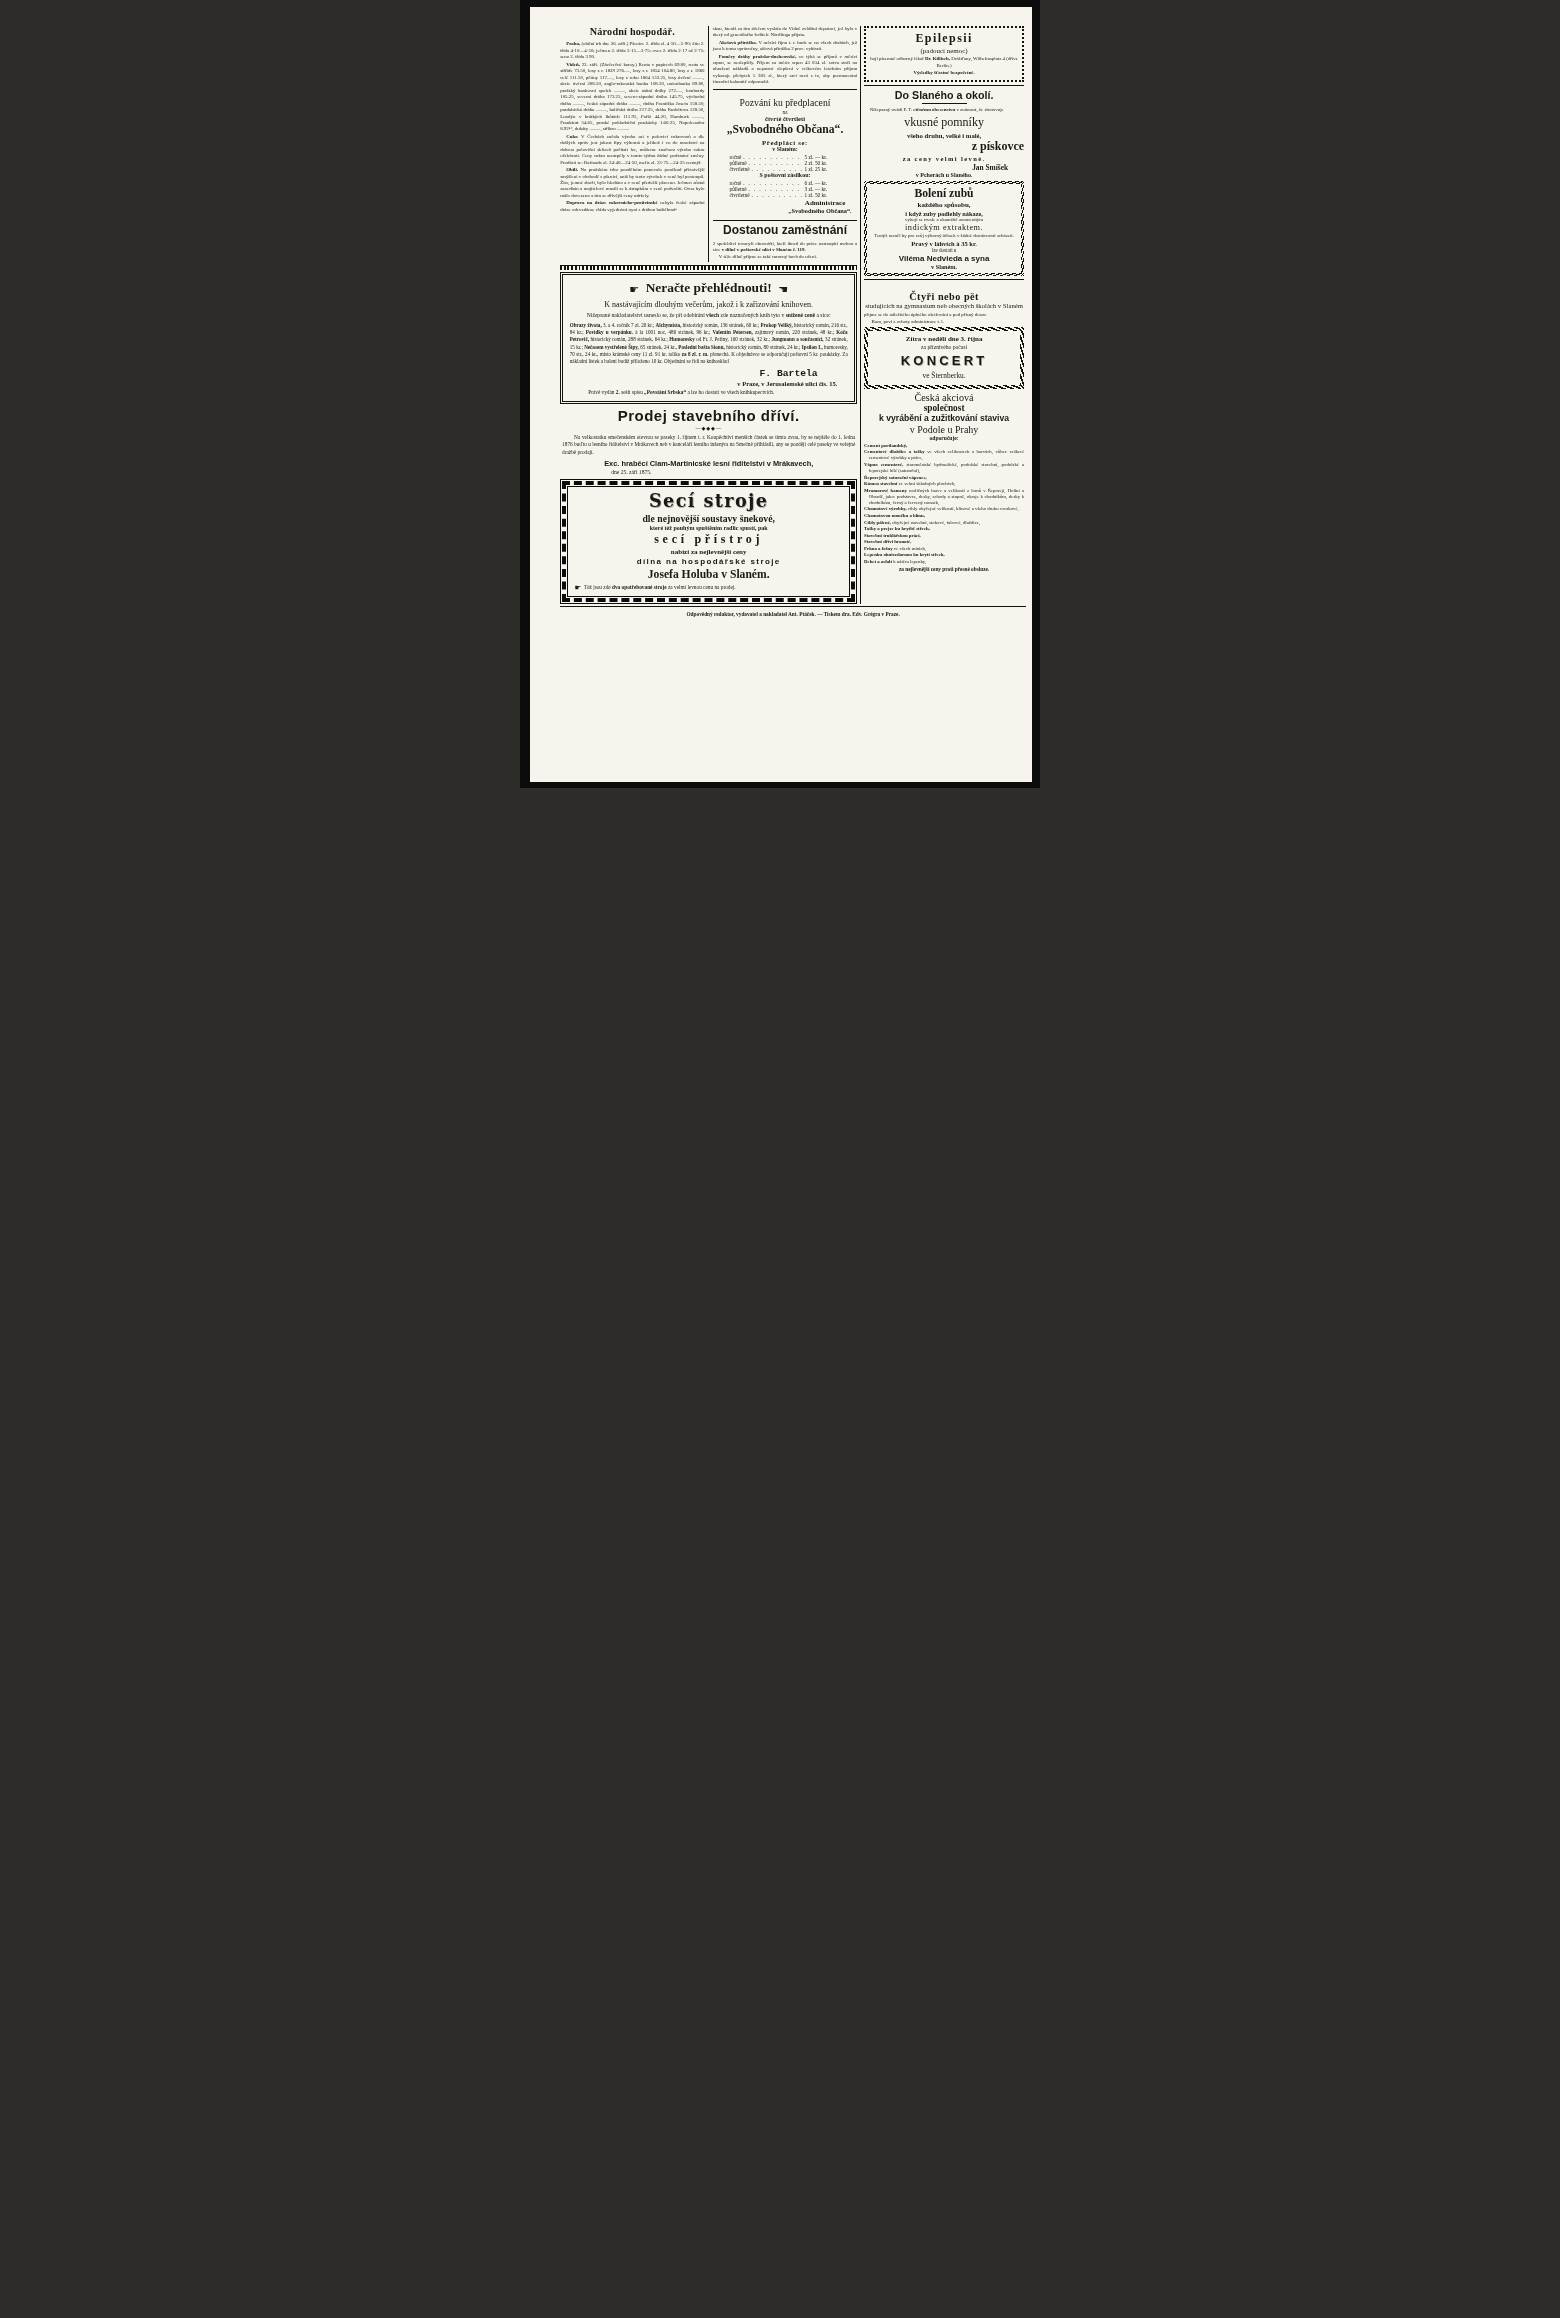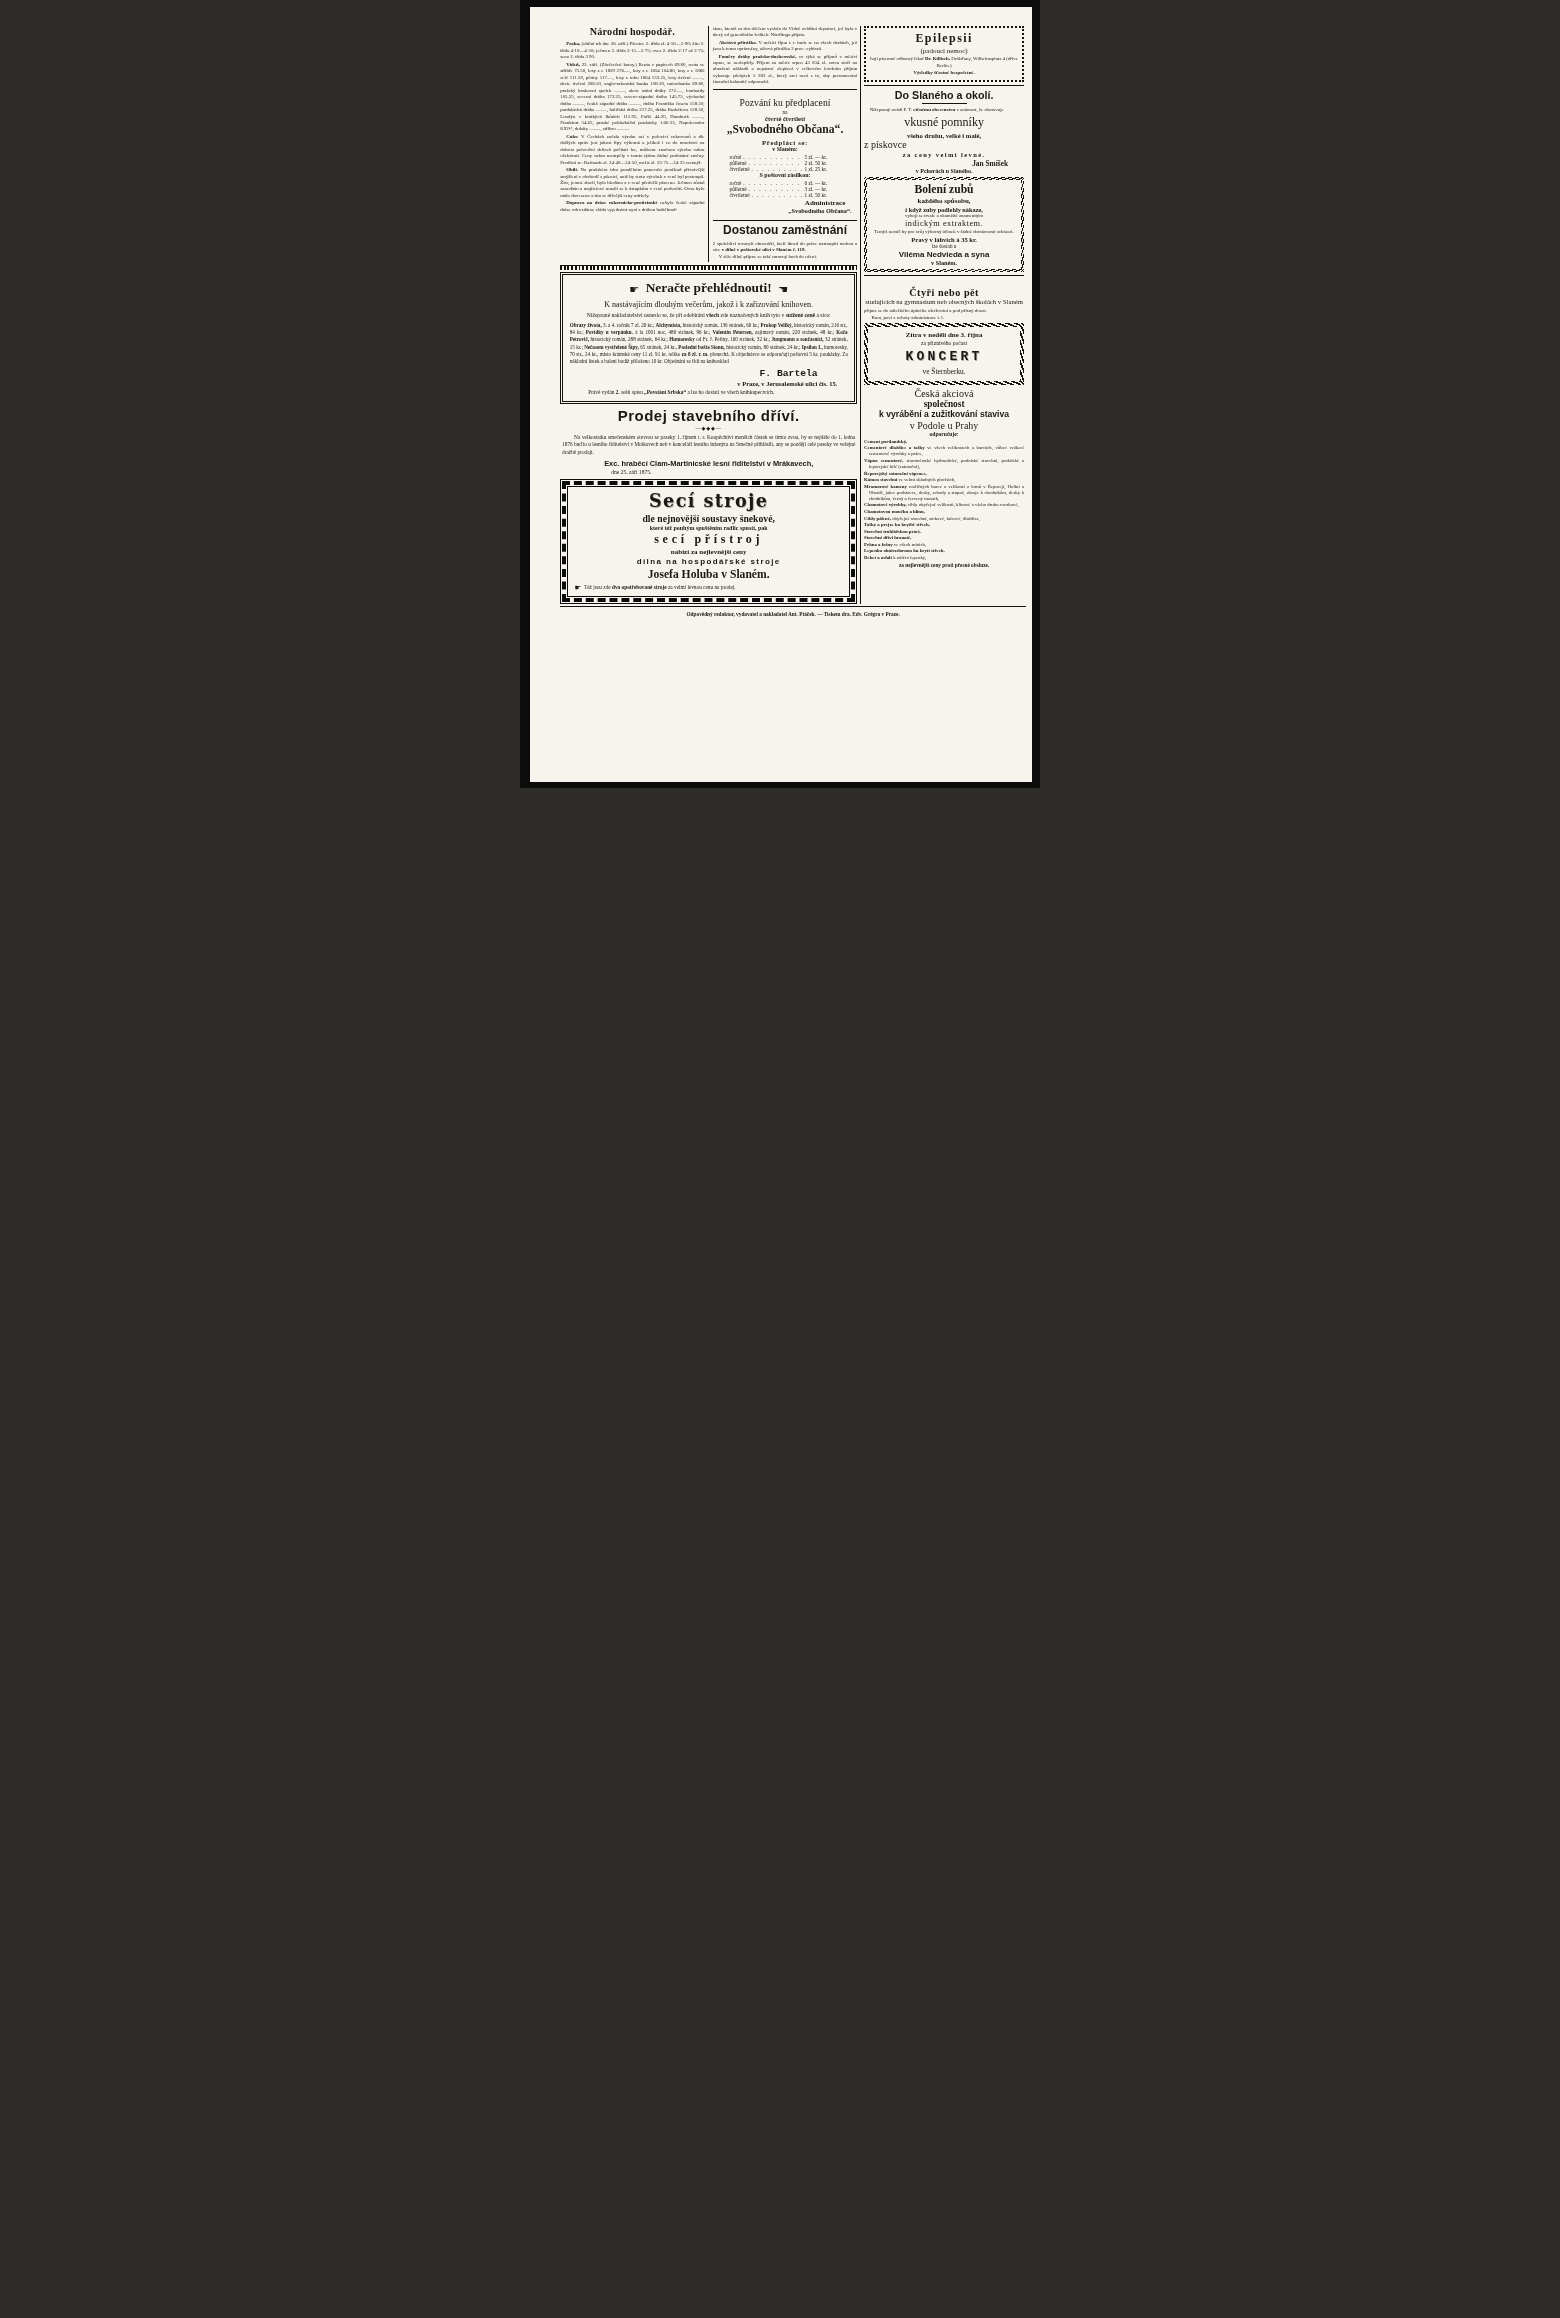--- a/index.html
+++ b/index.html
@@ -43,21 +43,21 @@
   .ep-title{font-size:12px;font-weight:bold;letter-spacing:1.4px;margin-top:0.9px;}
   .ep-sub{font-size:7px;margin:0.5px 0 1.9px;}
   .ep-body{font-size:4.9px;line-height:1.35;text-align:center;}
   .ep-bold{font-weight:bold;}
 
   .sl-title{font-family:"Liberation Sans",sans-serif;font-weight:bold;font-size:10.7px;text-align:center;margin-top:1.9px;}
   .sl-rule{width:45px;border:none;border-top:0.9px solid #15130f;margin:1.9px auto 2.8px;}
   .sl-intro{font-size:4.9px;line-height:1.32;text-align:justify;text-indent:5.6px;}
   .sl-pomniky{font-size:12px;text-align:center;margin:1.9px 0 1.4px;}
   .sl-druhu{font-size:6.7px;font-weight:bold;text-align:center;}
-  .sl-piskovce{font-size:10px;font-weight:normal;text-align:left;margin:0.5px 0;}
+  .sl-piskovce{font-size:12px;font-weight:bold;text-align:right;margin:0.5px 0;}
   .sl-ceny{font-size:6.5px;font-weight:bold;letter-spacing:1.4px;text-align:center;margin:0.9px 0;}
   .sl-name{font-size:7.4px;font-weight:bold;text-align:right;padding-right:16px;}
   .sl-place{font-size:6px;font-weight:bold;text-align:center;}
 
   .ad-boleni{border:3.7px solid #15130f;
              border-image:repeating-linear-gradient(-45deg,#15130f 0 2.3px,#f6f4ed 2.3px 4.6px) 8;
              padding:3.2px 4.2px;text-align:center;}
   .bz-title{font-size:11.6px;font-weight:bold;}
   .bz-l2{font-size:7px;font-weight:bold;margin:0.9px 0;}
   .bz-l3{font-size:6.3px;font-weight:bold;}
@@ -73,21 +73,21 @@
   .ct-title{font-size:10.2px;font-weight:bold;text-align:center;letter-spacing:0.5px;}
   .ct-l2{font-size:6.7px;text-align:center;line-height:1.25;margin:0.9px 0;}
   .ct-body{font-size:4.9px;line-height:1.3;text-align:justify;}
   .ct-last{font-size:4.9px;text-indent:7.4px;margin-top:0.9px;}
 
   .ad-koncert{border:4.2px solid #15130f;
               border-image:repeating-linear-gradient(45deg,#15130f 0 2.8px,#f6f4ed 2.8px 5.6px) 9;
               padding:4.2px 2.8px 5.1px;text-align:center;margin-top:3.2px;}
   .kc-l1{font-size:7px;font-weight:bold;}
   .kc-l2{font-size:5.6px;margin:0.9px 0 2.8px;}
-  .kc-title{font-size:13px;font-weight:bold;letter-spacing:3.2px;font-family:Liberation Mono, monospace;
+  .kc-title{font-size:13px;font-weight:bold;letter-spacing:3.2px;font-family:Liberation Sans, sans-serif;
             text-shadow:0.7px 0.7px 0 rgba(27,25,22,.35);}
   .kc-l4{font-size:7.4px;margin-top:2.8px;}
 
   .cs-h1{font-size:10.2px;text-align:center;margin-top:0.9px;}
   .cs-h2{font-size:9.3px;font-weight:bold;text-align:center;}
   .cs-h3{font-family:"Liberation Sans",sans-serif;font-size:8.6px;font-weight:bold;text-align:center;margin:0.5px 0;}
   .cs-h4{font-size:10px;text-align:center;}
   .cs-h5{font-size:5.6px;font-weight:bold;text-align:center;margin:0.5px 0 1.4px;}
   .cs-item{font-size:4.8px;line-height:1.27;text-align:justify;padding-left:4.6px;text-indent:-4.6px;margin:0 0 0.5px;}
   .cs-final{font-size:5.3px;font-weight:bold;text-align:center;margin-top:0.9px;}

